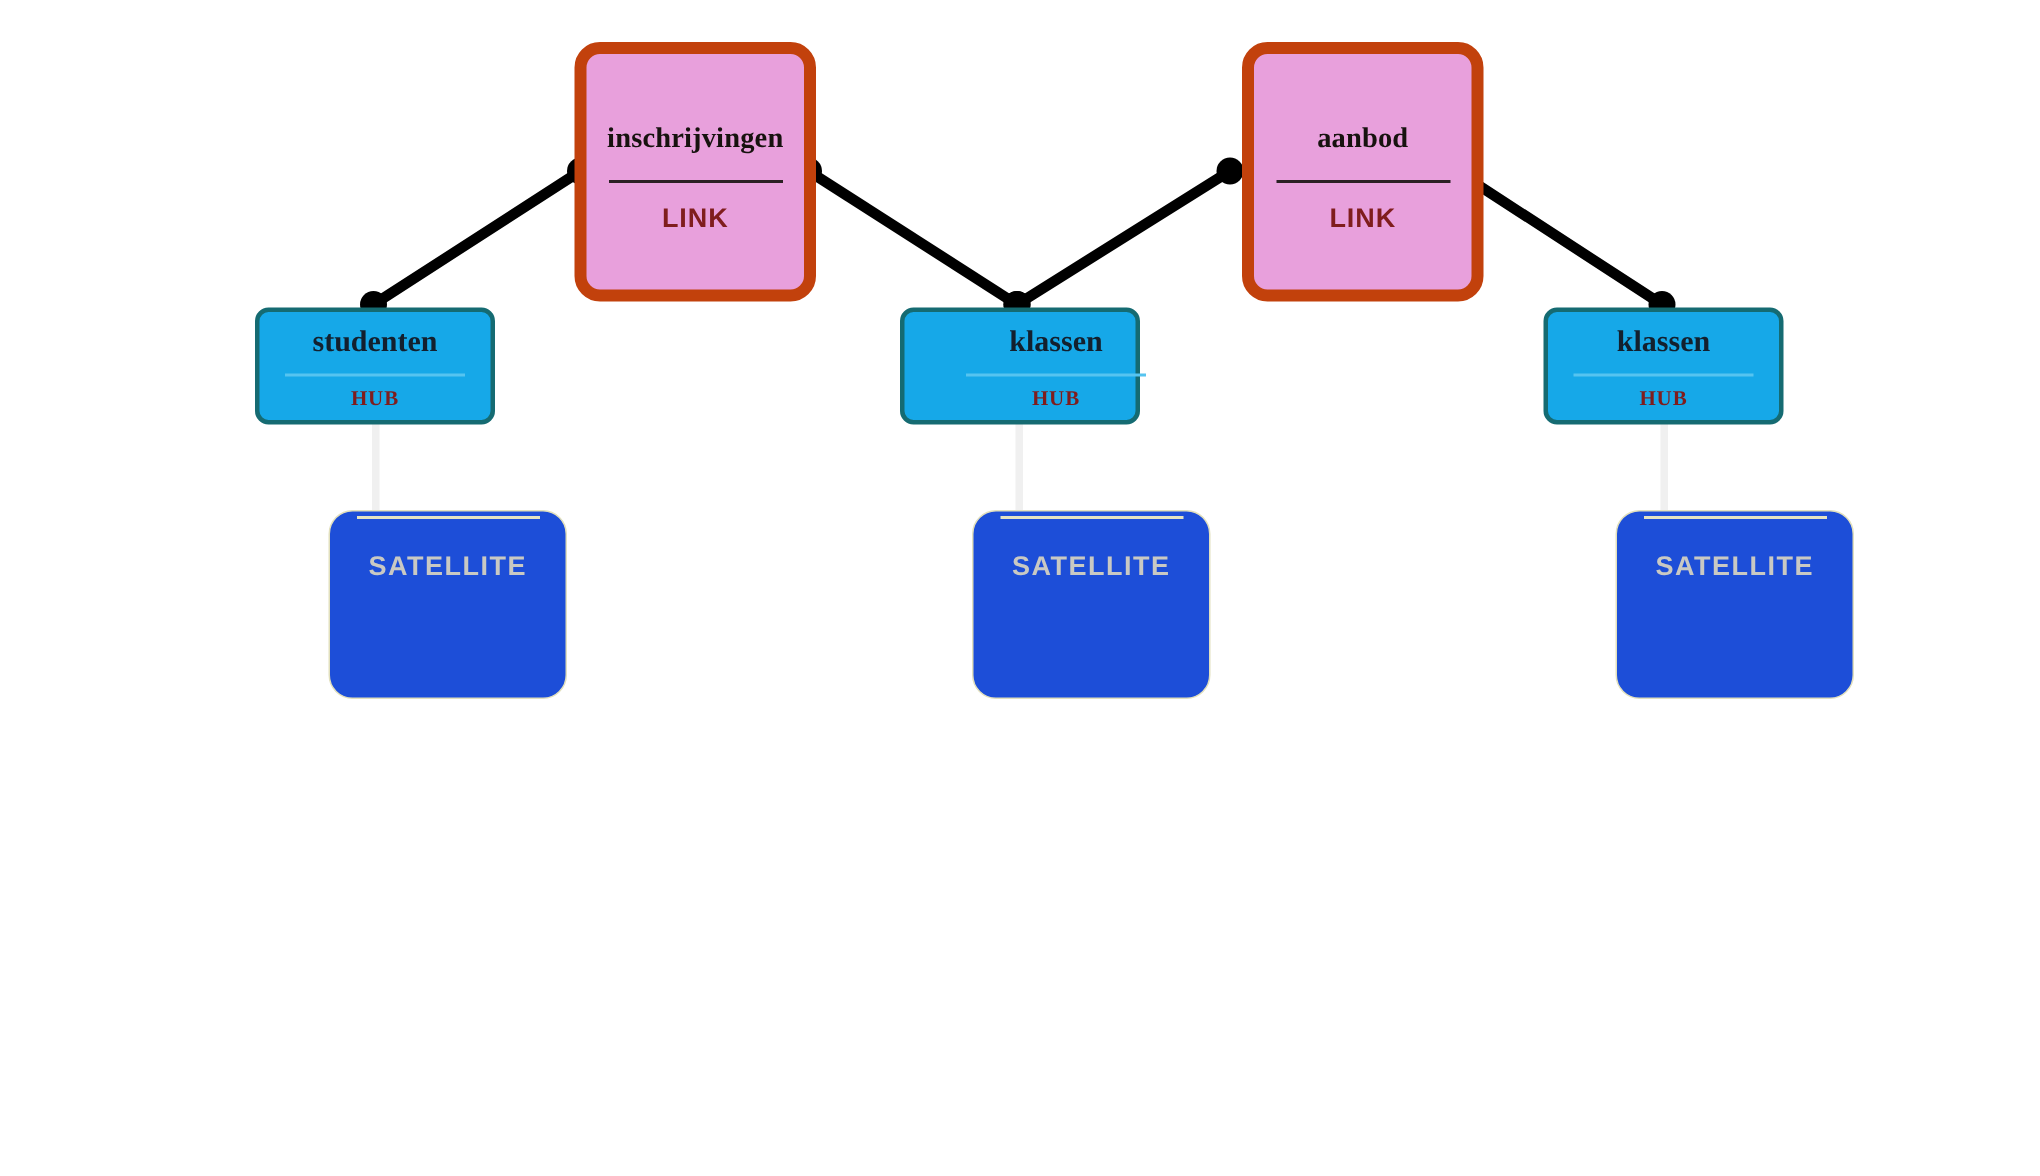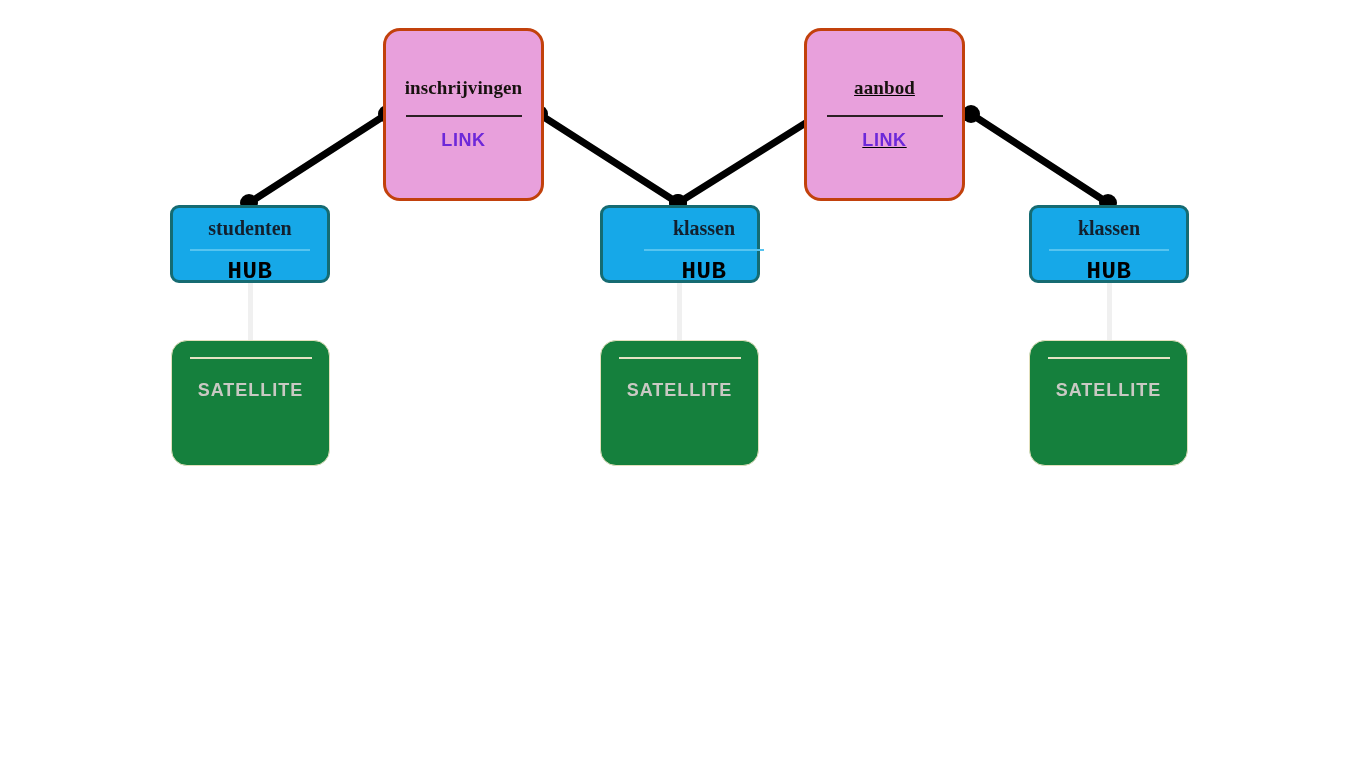--- a/index.html
+++ b/index.html
@@ -41,21 +41,21 @@
     flex-direction: column;
     align-items: center;
     text-align: center;
   }
 
   
   .node-link {
     width: 161px;
     height: 173px;
     background: #e8a0dc;
-    border: 3px solid #c2410c;
+    border: 8px solid #c2410c;
     border-radius: 17px;
     padding-top: 47px;
   }
   .node-link .node-title {
     font-family: "Liberation Serif", serif;
     font-weight: bold;
     font-size: 19px;
     color: #17120f;
     line-height: 1;
     letter-spacing: 0.1px;
@@ -63,21 +63,21 @@
   .node-link .node-divider {
     width: 116px;
     height: 0;
     border-top: 2px solid #2b2024;
     margin: 18px 0 14px 0;
   }
   .node-link .node-kind {
     font-family: "Liberation Sans", sans-serif;
     font-weight: bold;
     font-size: 18px;
-    color: #6d28d9;
+    color: #7f1d1d;
     letter-spacing: 0.6px;
     line-height: 1;
   }
 
   
   .node-hub {
     width: 160px;
     height: 78px;
     background: #16a8e8;
     border: 3px solid #156b72;
@@ -91,36 +91,37 @@
     color: #13202e;
     line-height: 1;
   }
   .node-hub .node-divider {
     width: 120px;
     height: 0;
     border-top: 2px solid #56c4f0;
     margin: 11px 0 9px 0;
   }
   .node-hub .node-kind {
-    font-family: Liberation Mono, monospace;
-    font-weight: bold;
-    font-size: 24px;
-    color: #000000;
+    font-family: Liberation Serif, serif;
+    font-weight: bold;
+    font-size: 14px;
+    color: #7f1d1d;
     letter-spacing: 0.6px;
     line-height: 1;
   }
 
   
   .node-sat {
     width: 159px;
     height: 126px;
-    background: #15803d;
+    background: #1d4ed8;
     border: 1px solid #e2e0bd;
     border-radius: 16px;
-    padding-top: 16px;
+    padding-top: 3px;
+    margin-left: 48px;
   }
   .node-sat .node-divider {
     width: 122px;
     height: 0;
     border-top: 2px solid #e4e3c3;
     margin: 0 0 22px 0;
   }
   .node-sat .node-kind {
     font-family: "Liberation Sans", sans-serif;
     font-weight: bold;
@@ -196,19 +197,19 @@
     <div class="node-title">klassen</div>
     <div class="node-divider"></div>
     <div class="node-kind">HUB</div>
   </div>
 
   <div class="node node-link" style="left:383px; top:28px;">
     <div class="node-title">inschrijvingen</div>
     <div class="node-divider"></div>
     <div class="node-kind">LINK</div>
   </div>
-  <div class="node node-link" style="left:804px; top:28px;text-decoration:underline;">
+  <div class="node node-link" style="left:828px; top:28px;">
     <div class="node-title">aanbod</div>
     <div class="node-divider"></div>
     <div class="node-kind">LINK</div>
   </div>
 
 </div>
 
 </body></html>

